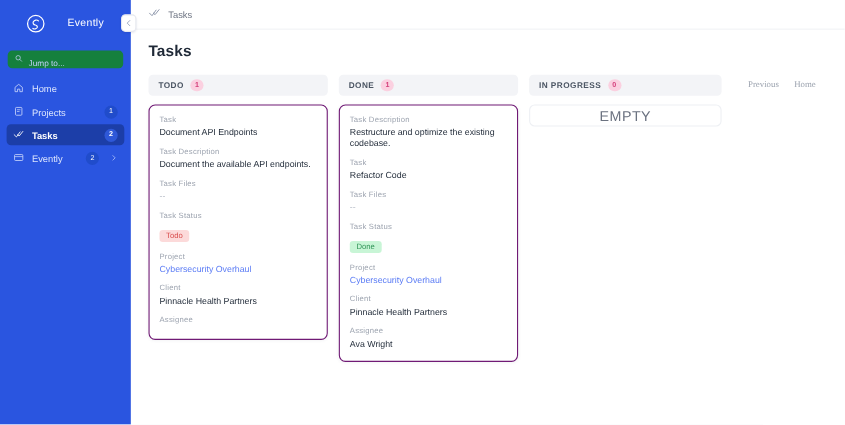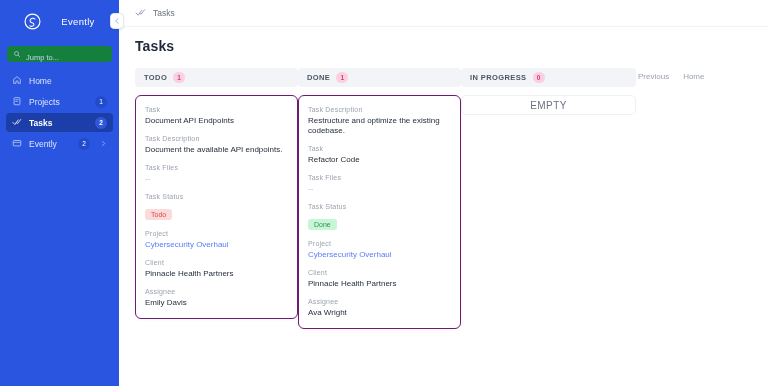--- a/index.html
+++ b/index.html
@@ -91,21 +91,21 @@
   }
   .page-title { font-size: 14px; font-weight: 700; color: #1f2937; letter-spacing: .1px; }
   .new-btn {
     background: #3b6ef3; color: #fff; border: 0; border-radius: 5px;
     height: 18px; padding: 0 8px; display: flex; align-items: center; gap: 4px;
     font-size: 8px; font-family: "Liberation Sans", sans-serif;
     box-shadow: 0 1px 3px rgba(59,110,243,.35);
   }
 
   .board {
-    display: flex; padding: 14px 16px 0 16px; align-items: flex-start;
+    display: flex; gap: 10px; padding: 14px 16px 0 16px; align-items: flex-start;
   }
   .column { width: 163px; flex: 0 0 163px; }
   .column.progress { width: 175px; flex: 0 0 175px; }
   .col-head {
     height: 19px; background: #f3f4f7; border-radius: 4px;
     display: flex; align-items: center; gap: 6px; padding: 0 9px;
   }
   .col-title { font-size: 7.5px; font-weight: 600; color: #4b5563; letter-spacing: .4px; }
   .col-badge {
     min-width: 12px; height: 11px; padding: 0 4px; border-radius: 999px;
@@ -128,24 +128,24 @@
     display: inline-block; border-radius: 3px; padding: 2px 6px;
     font-size: 7px; font-weight: 500;
   }
   .pill.todo { background: #fcdada; color: #d84b4b; }
   .pill.done { background: #c8f5d6; color: #2f9356; }
 
   .empty-card {
     margin-top: 8px; background: #ffffff; border: 1px solid #eef0f4;
     border-radius: 5px; height: 20px;
     display: flex; align-items: center; justify-content: center;
-    font-size: 10px; color: #6b7280; letter-spacing: .4px;
-  }
-
-  .pager { display: flex; gap: 14px; padding-top: 4px; margin-left: 2px; }
+    font-size: 13px; color: #6b7280; letter-spacing: .4px;
+  }
+
+  .pager { display: flex; gap: 14px; padding-top: 4px; margin-left: 14px; font-family: Liberation Serif, serif; }
   .pager-link { font-size: 8px; color: #9ca3af; }
 </style>
 </head>
 <body>
 
 <div class="app">
 
   <aside class="sidebar">
 
     <div class="brand">
@@ -270,21 +270,20 @@
           <div class="field">
             <div class="field-label">Project</div>
             <div class="field-value link">Cybersecurity Overhaul</div>
           </div>
           <div class="field">
             <div class="field-label">Client</div>
             <div class="field-value">Pinnacle Health Partners</div>
           </div>
           <div class="field">
             <div class="field-label">Assignee</div>
-            <div class="field-value">Emily Davis</div>
           </div>
         </div>
       </div>
 
       <div class="column">
         <div class="col-head">
           <span class="col-title">DONE</span>
           <span class="col-badge">1</span>
         </div>
         <div class="card">

